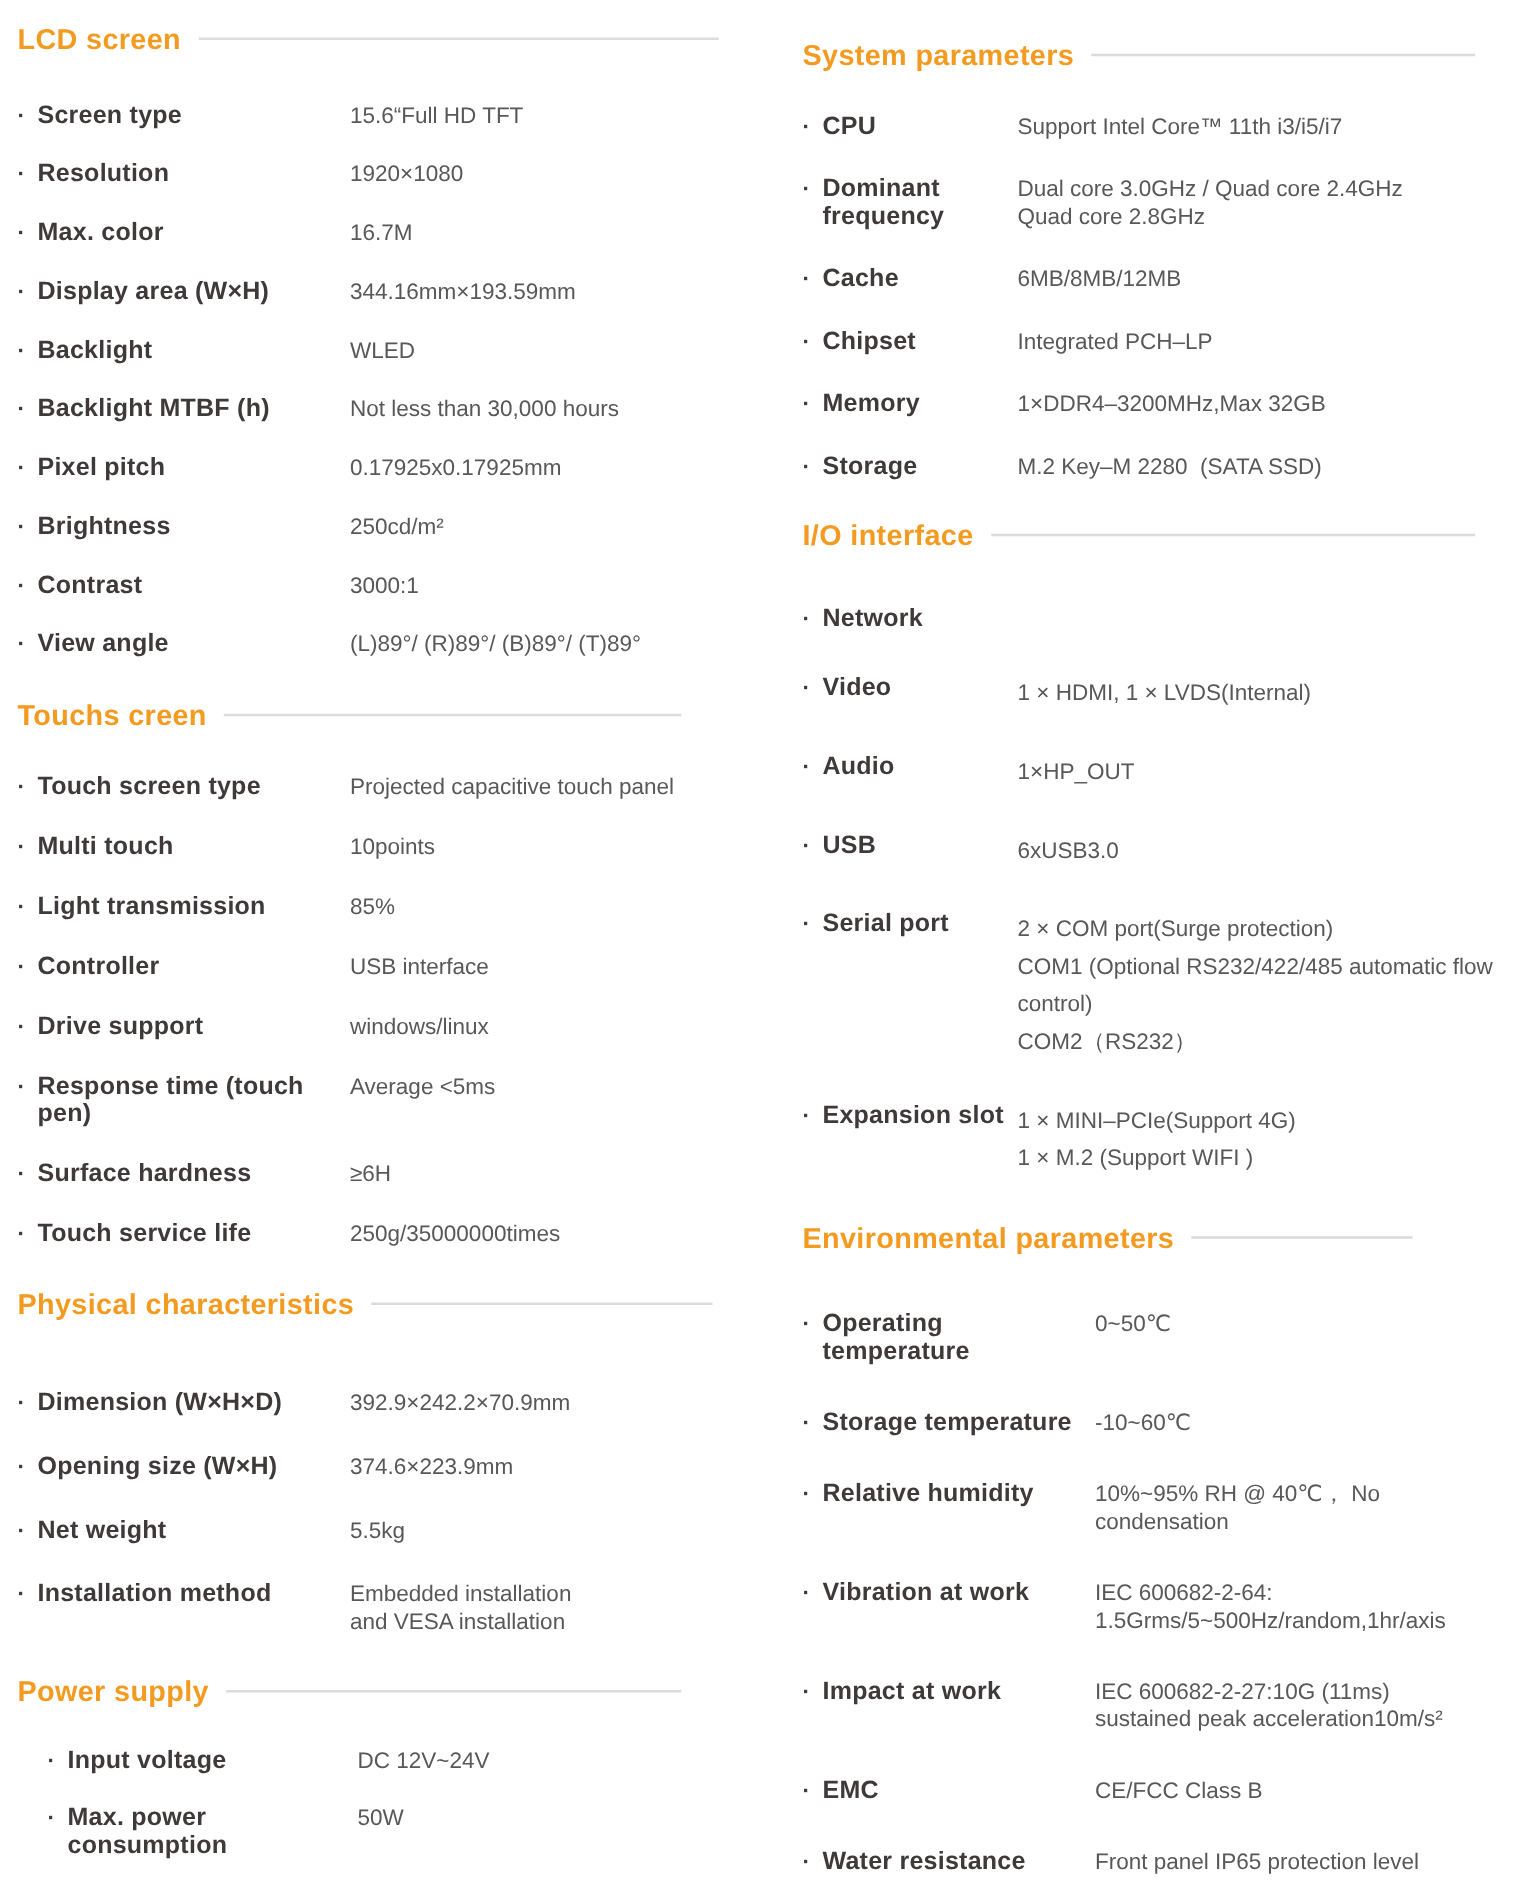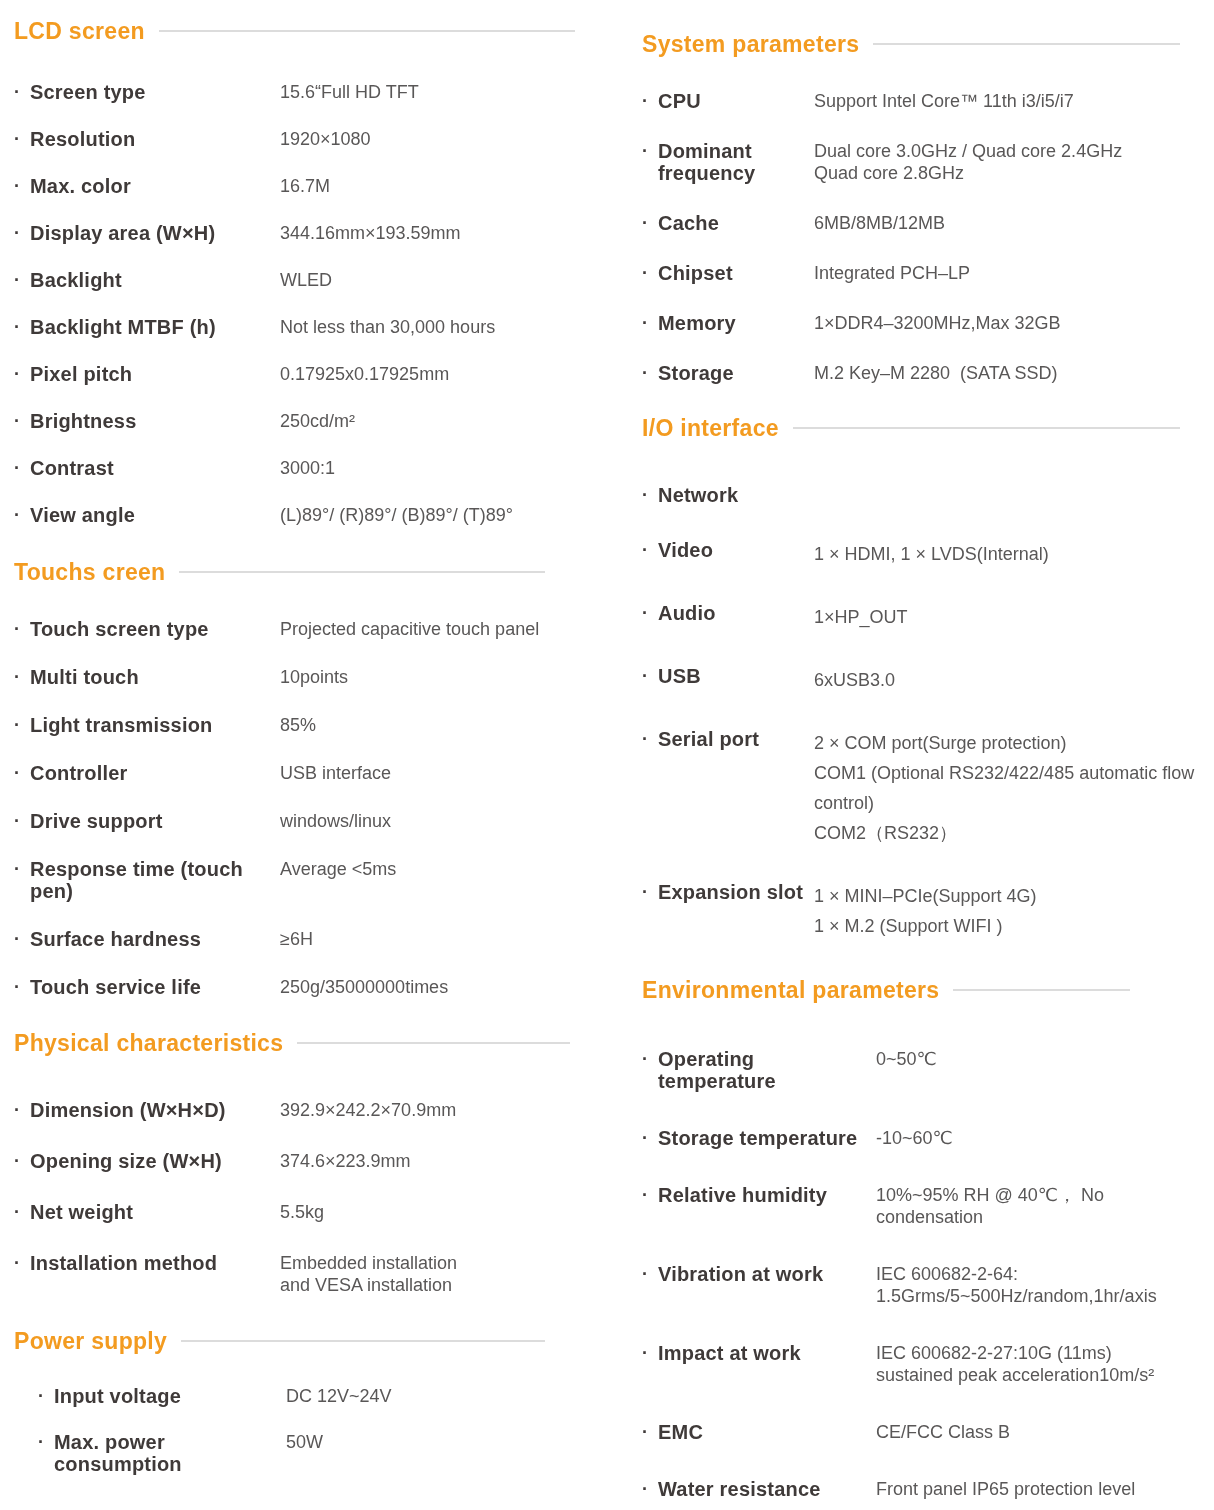--- a/index.html
+++ b/index.html
@@ -36,21 +36,21 @@
   .bullet{color:var(--ink);font-weight:700;font-size:18px;line-height:22px;}
   .lbl{font-weight:700;color:var(--ink);font-size:20px;line-height:22px;letter-spacing:.2px;padding-right:8px;}
   .val{color:var(--muted);font-size:18px;line-height:22px;white-space:pre-line;}
 
   
   .sec-lcd{--label:250px;--gap:25px;margin-top:1px;}
   .sec-lcd .hd{margin-bottom:34px;padding-right:40px;}
   .sec-touch{--label:250px;--gap:26px;margin-top:30px;}
   .sec-touch .hd{margin-bottom:30px;padding-right:70px;}
   .sec-physical{--label:250px;--gap:29px;margin-top:29px;}
-  .sec-physical .hd{margin-bottom:40px;padding-right:45px;}
+  .sec-physical .hd{margin-bottom:52px;padding-right:45px;}
   .sec-power{--label:232px;--gap:24px;--indent:24px;margin-top:17px;}
   .sec-power .hd{margin-bottom:28px;padding-right:70px;}
 
   .col-right{padding-left:27px;}
   .sec-system{--label:156px;--gap:28px;margin-top:14px;}
   .sec-system .hd{margin-bottom:30px;padding-right:20px;}
   .sec-io{--label:156px;--gap:33px;margin-top:27px;}
   .sec-io .hd{margin-bottom:40px;padding-right:20px;margin-top:16px;}
   .sec-io .val{line-height:30px;}
   .sec-env{--label:218px;--gap:35px;margin-top:0;}

